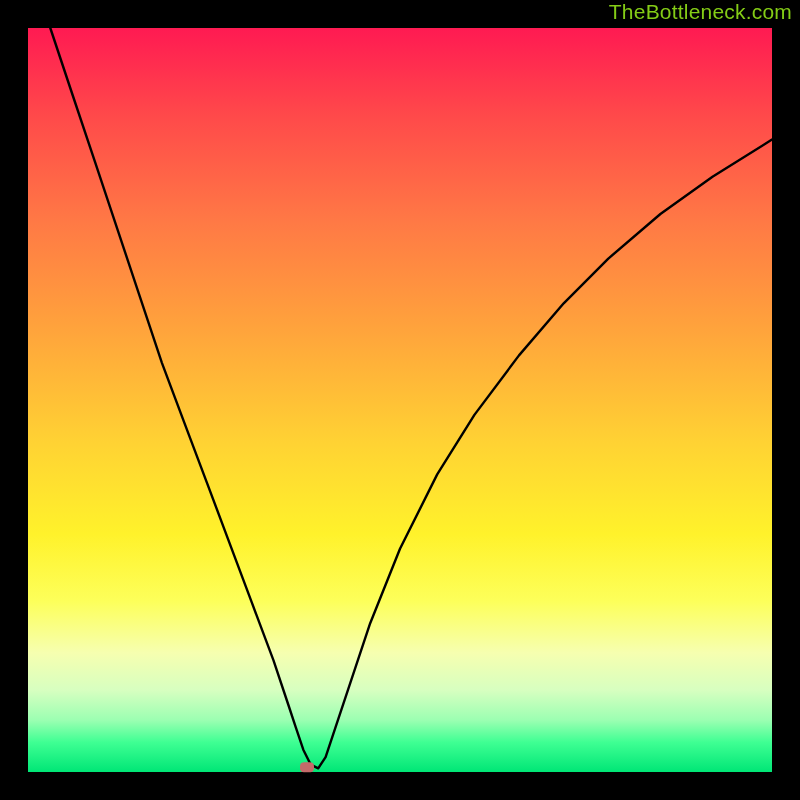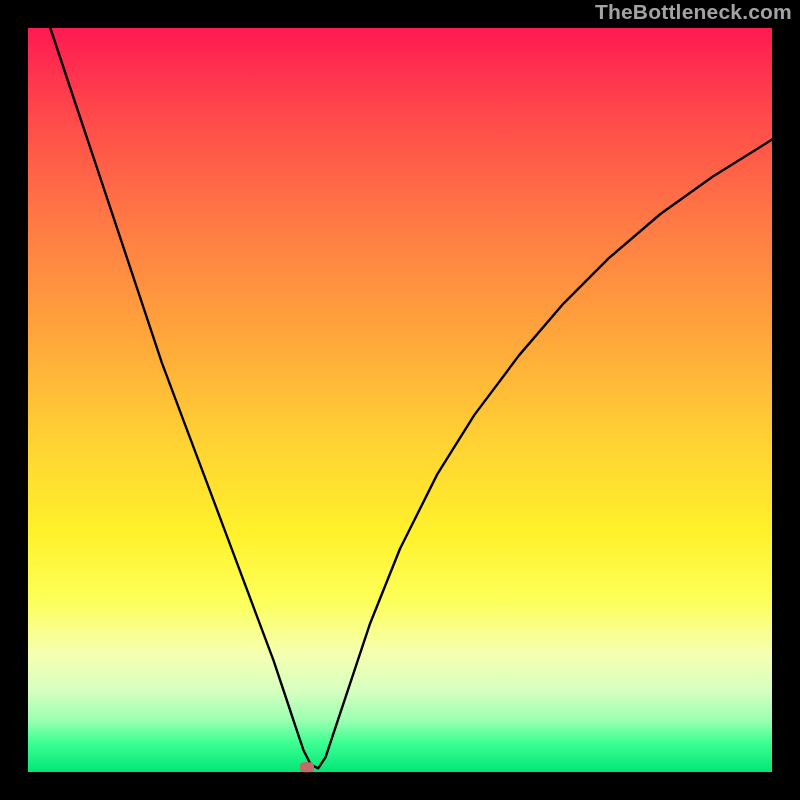--- a/index.html
+++ b/index.html
@@ -36,23 +36,23 @@
       #f6ffb0 84%,
       #d7ffc0 89%,
       #9cffb2 93%,
       #3fff93 96%,
       #00e676 100%);
   }
   .watermark {
     position: absolute;
     top: 0px;
     right: 8px;
-    color: #a3a3a3;
+    color: #84cc16;
     font-size: 21px;
-    font-weight: 700;
+    font-weight: 400;
     letter-spacing: 0.2px;
     user-select: none;
   }
   .svg-layer {
     position: absolute;
     left: 0;
     top: 0;
     width: 744px;
     height: 744px;
     overflow: visible;

